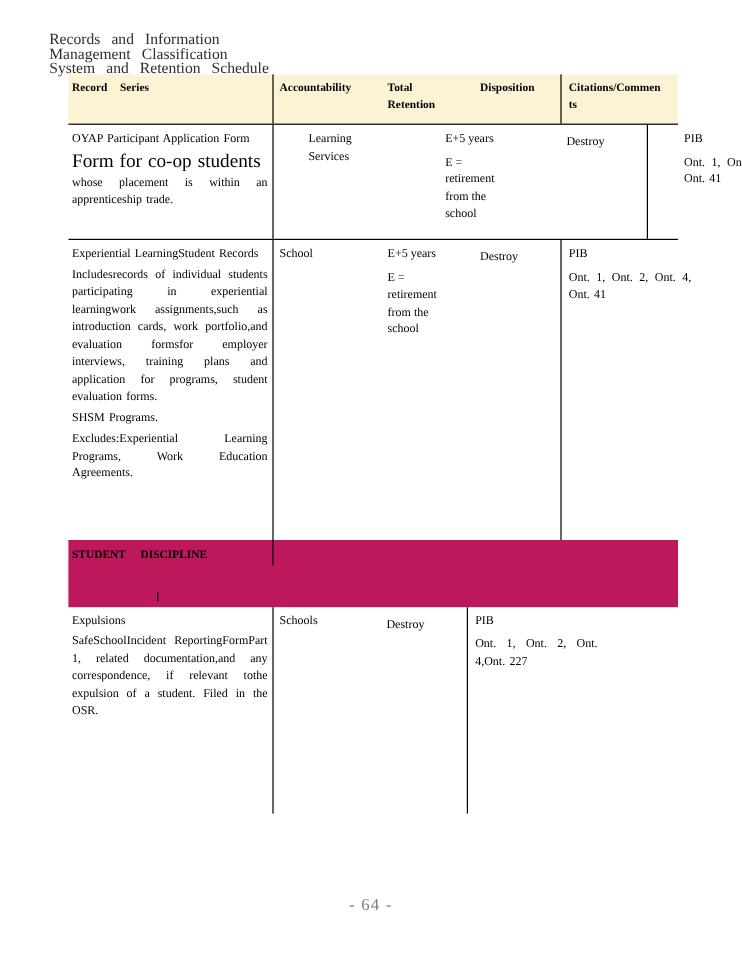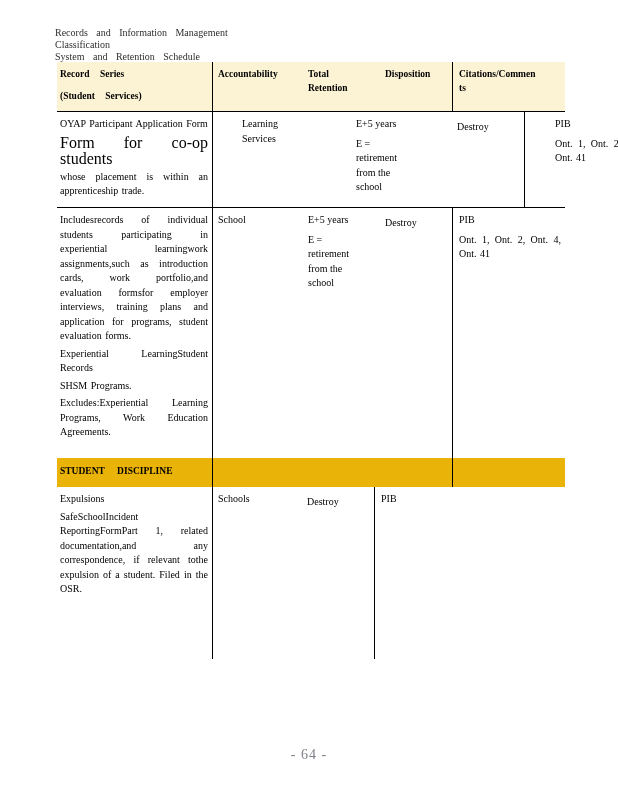--- a/index.html
+++ b/index.html
@@ -7,53 +7,53 @@
     position: relative;
     width: 618px;
     height: 800px;
     background: #ffffff;
     font-family: "Liberation Serif", "DejaVu Serif", serif;
     color: #000000;
     overflow: hidden;
   }
   .doc-title {
     position: absolute;
-    left: 55px;
+    left: 41px;
     top: 27px;
     width: 210px;
-    font-size: 10px;
+    font-size: 13px;
     line-height: 12px;
     color: #2e2e2e;
     white-space: pre-line;
     word-spacing: 6px;
   }
   .rtable {
     position: absolute;
     left: 57px;
     top: 62px;
     width: 508px;
   }
   .row { display: flex; box-sizing: border-box; }
   .cell { box-sizing: border-box; flex: 0 0 auto; overflow: hidden; }
-  .c1 { width: 156px; border-right: 1px solid #000; padding: 5px 4px 0 3px; }
+  .c1 { width: 171px; border-right: 1px solid #000; padding: 5px 4px 0 3px; }
   .c2 { width: 87px;  padding: 5px 24px 12px 5px; }
   .c3 { width: 78px;  padding: 5px 6px 0 8px; }
   .c4 { width: 75px;  border-right: 1px solid #000; padding: 8px 0 0 7px; }
   .c5 { width: 112px; padding: 5px 4px 0 6px; }
 
   .header-row { background: #FCF3D4; min-height: 42px; border-bottom: 1px solid #000; }
   .header-row .cell p { font-weight: bold; font-size: 9.5px; line-height: 14px; margin: 0 0 8px 0; }
   .header-row .c1 p { word-spacing: 8px; }
   .header-row .c4 { padding-top: 5px; }
 
   .r1 { min-height: 96px; border-bottom: 1px solid #000; gap: 24px; }
   .r2 { min-height: 250px; }
   .r3 { min-height: 172px; }
 
-  .section-row { background: #eab308; min-height: 29px; }
+  .section-row { background: #be185d; min-height: 29px; flex-direction: column; }
   .section-row .c1 { padding-top: 6px; }
   .section-label { font-weight: bold; font-size: 9.5px; word-spacing: 10px; margin: 0; }
 
   p { font-size: 10px; line-height: 14.5px; margin: 0 0 5px 0; }
   .record p { text-align: justify; word-spacing: 1px; margin: 0 0 3px 0; }
   .big { font-size: 16px; line-height: 16px; }
   .pre { white-space: pre-line; }
   .just { text-align: justify; word-spacing: 1px; }
 
   .doc-footer {
@@ -73,21 +73,20 @@
 <div class="page">
 
   <div class="doc-title">Records and Information Management Classification
 System and Retention Schedule</div>
 
   <div class="rtable">
 
     <div class="row header-row">
       <div class="cell c1">
         <p>Record Series</p>
-        <p>(Student Services)</p>
       </div>
       <div class="cell c2">
         <p>Accountability</p>
       </div>
       <div class="cell c3">
         <p class="pre">Total
 Retention</p>
       </div>
       <div class="cell c4">
         <p>Disposition</p>
@@ -118,22 +117,22 @@
         <p>Destroy</p>
       </div>
       <div class="cell c5">
         <p>PIB</p>
         <p class="just">Ont. 1, Ont. 2, Ont. 4, Ont. 41</p>
       </div>
     </div>
 
     <div class="row r2">
       <div class="cell c1 record">
+        <p>Experiential LearningStudent Records</p>
         <p>Includesrecords of individual students participating in experiential learningwork assignments,such as introduction cards, work portfolio,and evaluation formsfor employer interviews, training plans and application for programs, student evaluation forms.</p>
-        <p>Experiential LearningStudent Records</p>
         <p>SHSM Programs.</p>
         <p>Excludes:Experiential Learning Programs, Work Education Agreements.</p>
       </div>
       <div class="cell c2">
         <p>School</p>
       </div>
       <div class="cell c3">
         <p class="pre">E+5 years</p>
         <p class="pre">E =
 retirement
@@ -165,20 +164,21 @@
         <p>SafeSchoolIncident ReportingFormPart 1, related documentation,and any correspondence, if relevant tothe expulsion of a student. Filed in the OSR.</p>
       </div>
       <div class="cell c2">
         <p>Schools</p>
       </div>
       <div class="cell c4">
         <p>Destroy</p>
       </div>
       <div class="cell c5">
         <p>PIB</p>
+        <p class="just">Ont. 1, Ont. 2, Ont. 4,Ont. 227</p>
       </div>
     </div>
 
   </div>
 
   <div class="doc-footer">- 64 -</div>
 
 </div>
 
 </body></html>

